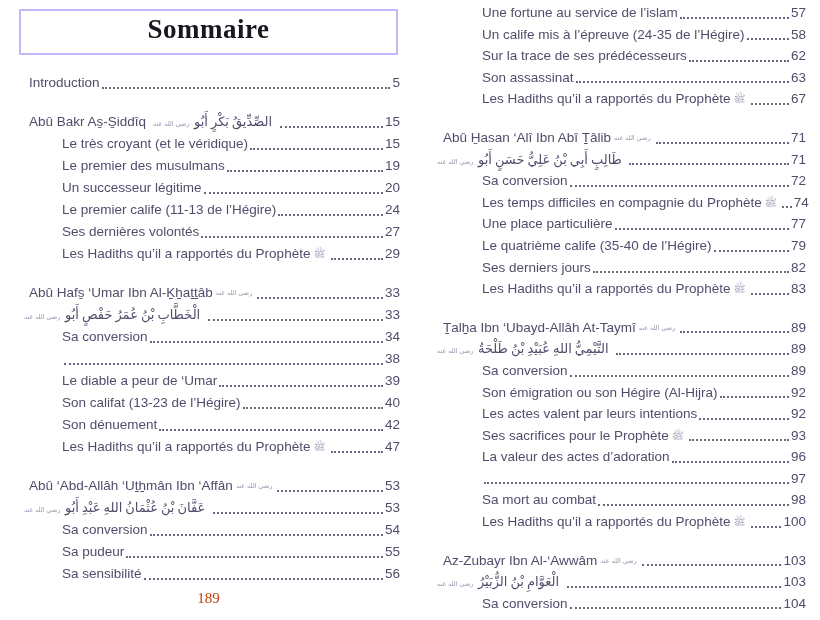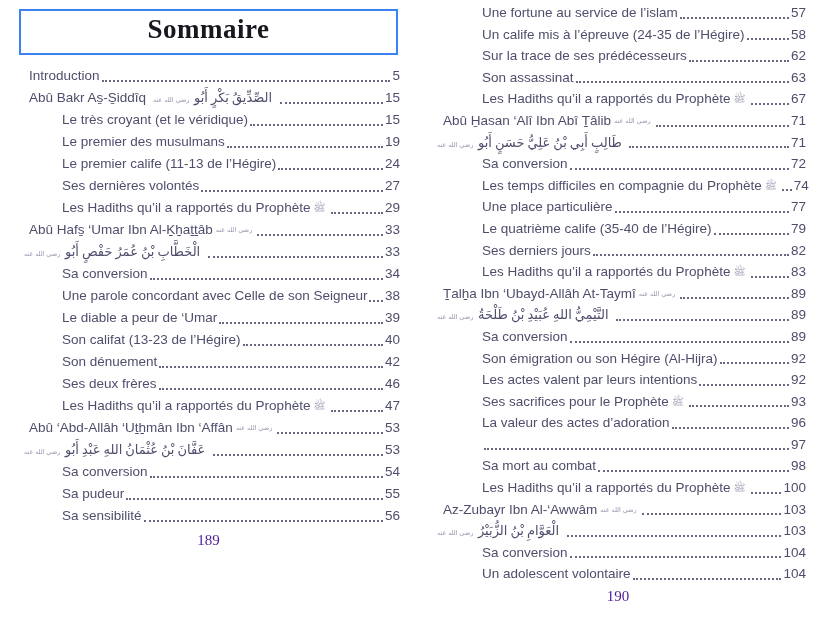--- a/index.html
+++ b/index.html
@@ -5,52 +5,52 @@
   html,body{margin:0;padding:0;}
   body{
     width:820px;height:620px;background:#ffffff;position:relative;overflow:hidden;
     font-family:"Liberation Sans","DejaVu Sans",sans-serif;
   }
   .page{position:absolute;color:#4e4e6c;}
   #page-left{left:17px;top:8px;width:383px;}
   #page-right{left:430px;top:2px;width:376px;}
 
   .title-box{
-    border:2px solid #3b82f6;text-align:center;margin:1px 2px 10px 2px;
+    border:2px solid #c4b5fd;text-align:center;margin:1px 2px 2px 2px;
     padding:3px 0 8px 0;background:#fff;
   }
   .title-box h1{
     margin:0;font-family:"Liberation Serif","DejaVu Serif",serif;font-weight:bold;
     font-size:27px;letter-spacing:.5px;color:#17171f;
   }
 
   .entry{display:flex;align-items:baseline;height:22px;line-height:22px;font-size:13.5px;}
   #page-right .entry{height:21.6px;line-height:21.6px;}
-  .entry.h1{padding-left:12px;}
+  .entry.h1{padding-left:12px;margin-top:17px;}
   #page-right .entry.h1{padding-left:13px;}
   .entry.sub{padding-left:45px;align-items:center;}
   #page-right .entry.sub{padding-left:52px;}
   .entry.ar{padding-left:0;}
 
   .label{white-space:nowrap;}
   .arabic{white-space:nowrap;margin:0 4px;font-size:13px;}
   .aw{direction:rtl;unicode-bidi:isolate;margin:0 1.5px;}
   .raa{font-size:6.5px;color:#9696ae;margin:0 3px;white-space:nowrap;align-self:center;}
   .saws{font-size:10px;color:#9696ae;margin:0 3px;white-space:nowrap;align-self:center;}
 
   .dots{flex:1;min-width:10px;position:relative;margin:0 2px;align-self:stretch;}
   .dots::after{
     content:"";position:absolute;left:0;right:0;bottom:5px;
     border-bottom:2px dotted currentColor;opacity:.85;
   }
   .pg{white-space:nowrap;}
 
   .folio{
     text-align:center;font-family:"Liberation Serif","DejaVu Serif",serif;
-    font-size:15px;color:#4c1d95;margin-top:5px;
+    font-size:15px;color:#c2410c;margin-top:5px;
   }
   #page-right .folio{margin-top:3px;}
 </style>
 </head>
 <body>
 
 <div class="sheet">
 
   <section class="page" id="page-left">
     <header class="title-box">
@@ -72,20 +72,25 @@
           <span class="label">Le très croyant (et le véridique)</span>
           <span class="dots"></span>
           <span class="pg">15</span>
         </div>
         <div class="entry sub">
           <span class="label">Le premier des musulmans</span>
           <span class="dots"></span>
           <span class="pg">19</span>
         </div>
         <div class="entry sub">
+          <span class="label">Un successeur légitime</span>
+          <span class="dots"></span>
+          <span class="pg">20</span>
+        </div>
+        <div class="entry sub">
           <span class="label">Le premier calife (11-13 de l’Hégire)</span>
           <span class="dots"></span>
           <span class="pg">24</span>
         </div>
         <div class="entry sub">
           <span class="label">Ses dernières volontés</span>
           <span class="dots"></span>
           <span class="pg">27</span>
         </div>
         <div class="entry sub">
@@ -104,43 +109,37 @@
           <span class="arabic"><span class="raa">رضي الله عنه</span><span class="aw">أَبُو</span><span class="aw">حَفْصٍ</span><span class="aw">عُمَرُ</span><span class="aw">بْنُ</span><span class="aw">الْخَطَّابِ</span></span>
           <span class="dots"></span>
           <span class="pg">33</span>
         </div>
         <div class="entry sub">
           <span class="label">Sa conversion</span>
           <span class="dots"></span>
           <span class="pg">34</span>
         </div>
         <div class="entry sub">
-          <span class="label">Une parole concordant avec Celle de son Seigneur</span>
           <span class="dots"></span>
           <span class="pg">38</span>
         </div>
         <div class="entry sub">
           <span class="label">Le diable a peur de ‘Umar</span>
           <span class="dots"></span>
           <span class="pg">39</span>
         </div>
         <div class="entry sub">
           <span class="label">Son califat (13-23 de l’Hégire)</span>
           <span class="dots"></span>
           <span class="pg">40</span>
         </div>
         <div class="entry sub">
           <span class="label">Son dénuement</span>
           <span class="dots"></span>
           <span class="pg">42</span>
-        </div>
-        <div class="entry sub">
-          <span class="label">Ses deux frères</span>
-          <span class="dots"></span>
-          <span class="pg">46</span>
         </div>
         <div class="entry sub">
           <span class="label">Les Hadiths qu’il a rapportés du Prophète</span>
           <span class="saws">ﷺ</span>
           <span class="dots"></span>
           <span class="pg">47</span>
         </div>
         <div class="entry h1">
           <span class="label">Abû ‘Abd-Allâh ‘Uṯẖmân Ibn ‘Affân</span>
           <span class="raa">رضي الله عنه</span>

